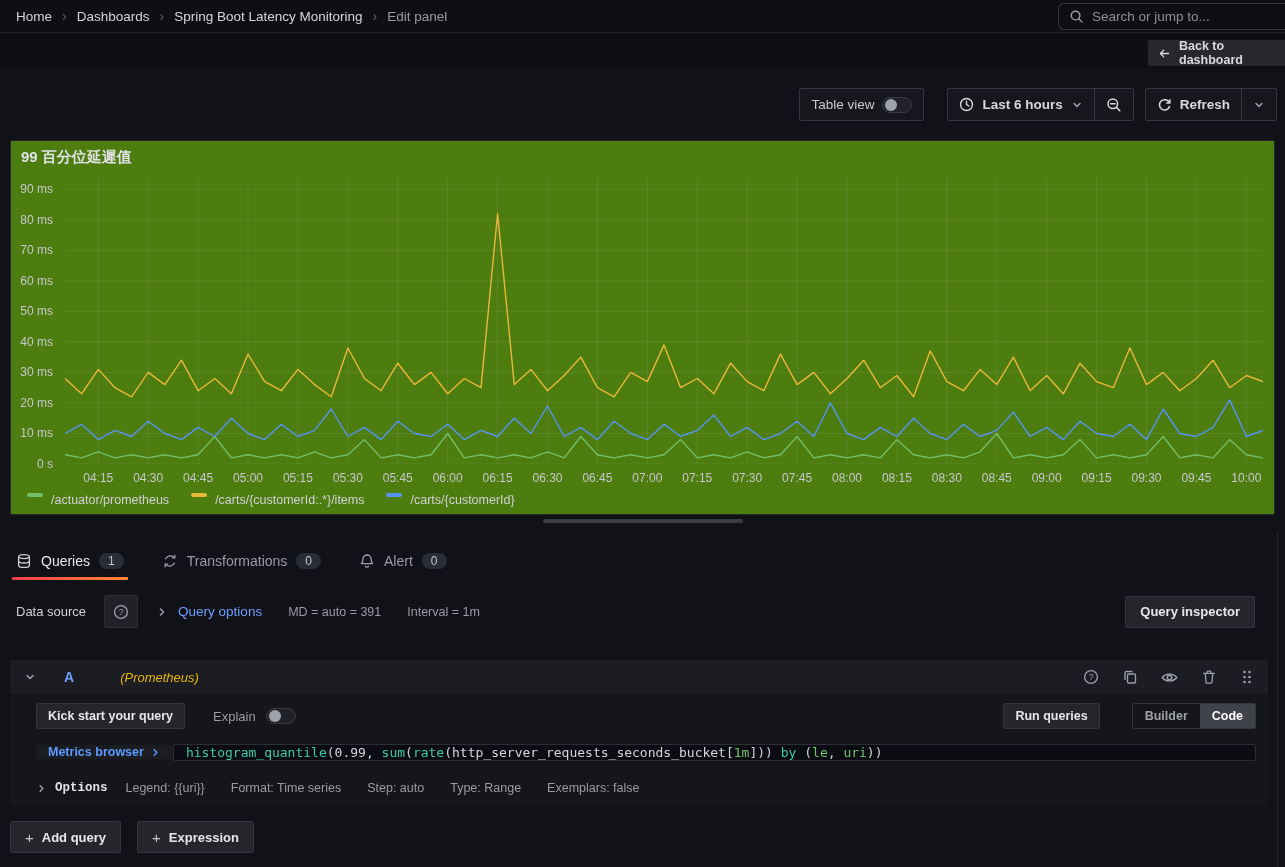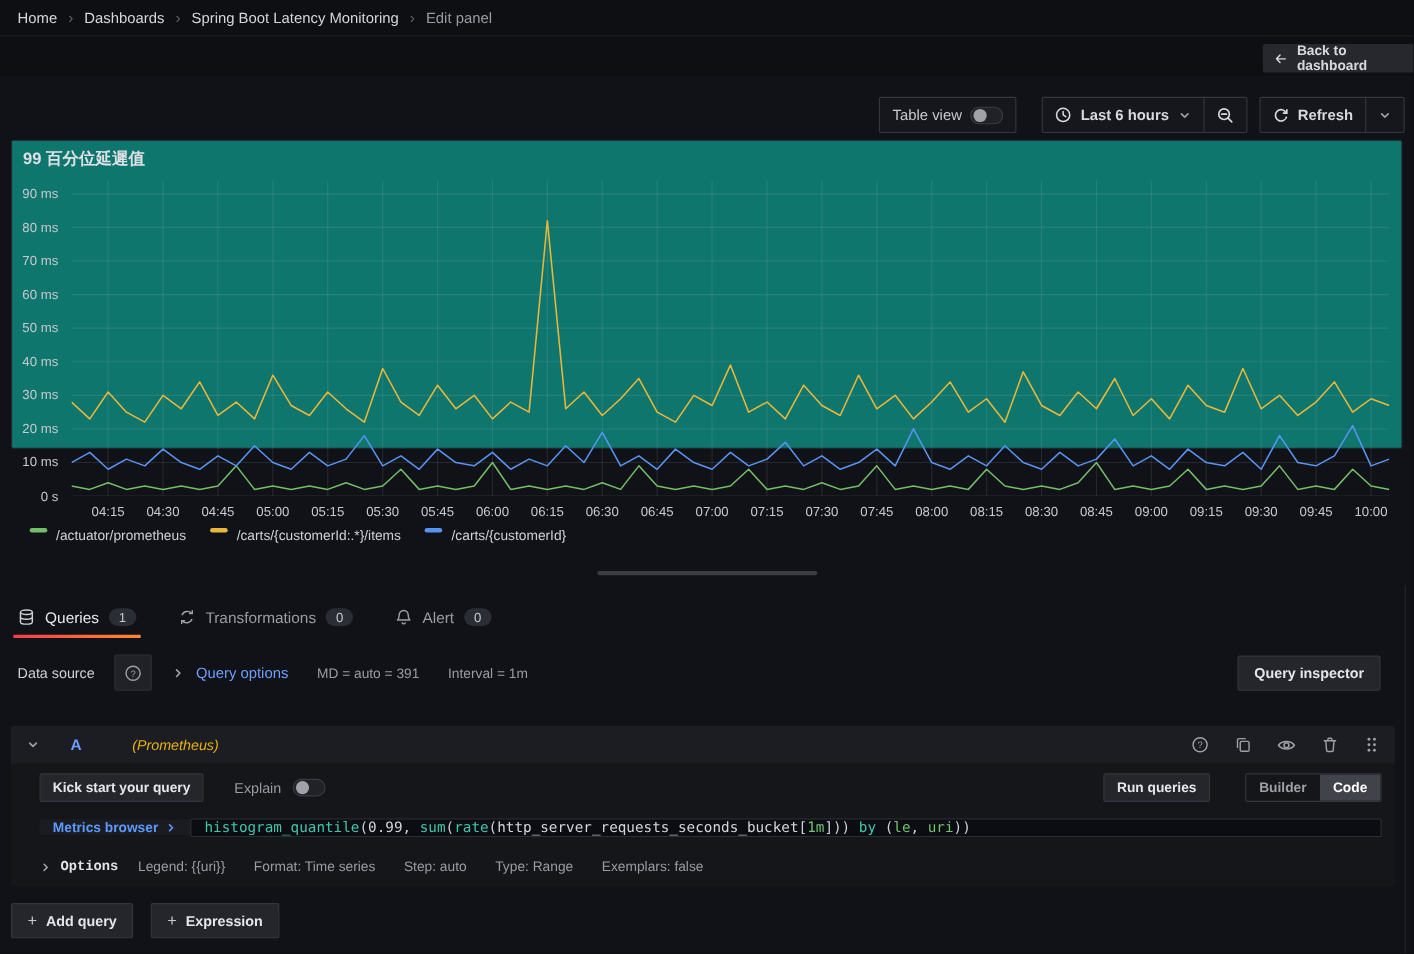--- a/index.html
+++ b/index.html
@@ -29,21 +29,21 @@
   
   .toolbar { position:absolute; left:0; top:88px; right:8px; height:33px; display:flex; justify-content:flex-end; align-items:center; }
   .tb-group { display:flex; align-items:stretch; height:33px; border:1px solid #35373e; border-radius:2px; background:#16171c; overflow:hidden; }
   .tb-seg { display:flex; align-items:center; gap:8px; padding:0 11px; color:#d8d9de; font-size:13.5px; font-weight:600; cursor:pointer; }
   .tb-seg + .tb-seg { border-left:1px solid #35373e; }
   .gap24 { width:23px; } .gap12 { width:11px; }
   .switch { position:relative; width:30px; height:16px; border-radius:8px; background:#202227; border:1px solid #3a3c43; cursor:pointer; }
   .switch::after { content:''; position:absolute; left:2px; top:1px; width:12px; height:12px; border-radius:50%; background:#9fa2a8; }
 
   
-  .panel { position:absolute; left:10px; top:127px; width:1265px; height:281px; border:1px solid #25272c; border-radius:2px; background:#0f766e; }
+  .panel { position:absolute; left:10px; top:140px; width:1265px; height:375px; border:1px solid #25272c; border-radius:2px; background:#4d7c0f; }
   .panel-title { position:absolute; left:10px; top:7px; font-size:15px; font-weight:700; color:#e0e1e6; }
   .chart-wrap { position:absolute; left:54px; top:36px; width:1198px; height:287px; }
   #y-axis { position:absolute; left:0; top:36px; width:46px; height:287px; }
   #y-axis span { position:absolute; right:4px; font-size:12px; color:#c8c9cf; white-space:nowrap; }
   #x-axis { position:absolute; left:54px; top:330px; width:1198px; height:16px; }
   #x-axis span { position:absolute; transform:translateX(-50%); font-size:12px; color:#c8c9cf; white-space:nowrap; }
   .legend { position:absolute; left:16px; top:352px; display:flex; align-items:center; gap:22px; }
   .legend-item { display:flex; gap:8px; font-size:12.5px; color:#d0d1d7; cursor:pointer; }
   .legend-swatch { width:16px; height:4px; border-radius:2px; }
 
@@ -106,20 +106,29 @@
 
   <div class="topnav">
     <div class="crumbs">
       <span class="crumb">Home</span>
       <span class="crumb-sep">›</span>
       <span class="crumb">Dashboards</span>
       <span class="crumb-sep">›</span>
       <span class="crumb">Spring Boot Latency Monitoring</span>
       <span class="crumb-sep">›</span>
       <span class="crumb current">Edit panel</span>
+    </div>
+    <div class="searchbox">
+      <span class="icon">
+        <svg width="15" height="15" viewBox="0 0 16 16">
+            <circle cx="7" cy="7" r="4.6" fill="none" stroke="currentColor" stroke-width="1.5"></circle>
+            <line x1="10.4" y1="10.4" x2="14" y2="14" stroke="currentColor" stroke-width="1.5" stroke-linecap="round"></line>
+          </svg>
+      </span>
+      <span>Search or jump to...</span>
     </div>
   </div>
 
   <div class="subbar"></div>
   <div class="back-btn">
     <span class="icon" style="color:#d8d9de;">
       <svg width="13" height="13" viewBox="0 0 16 16">
           <path d="M13 8 H3.5 M7 3.8 L3 8 l4 4.2" fill="none" stroke="currentColor" stroke-width="1.6" stroke-linecap="round" stroke-linejoin="round"></path>
         </svg>
     </span>

